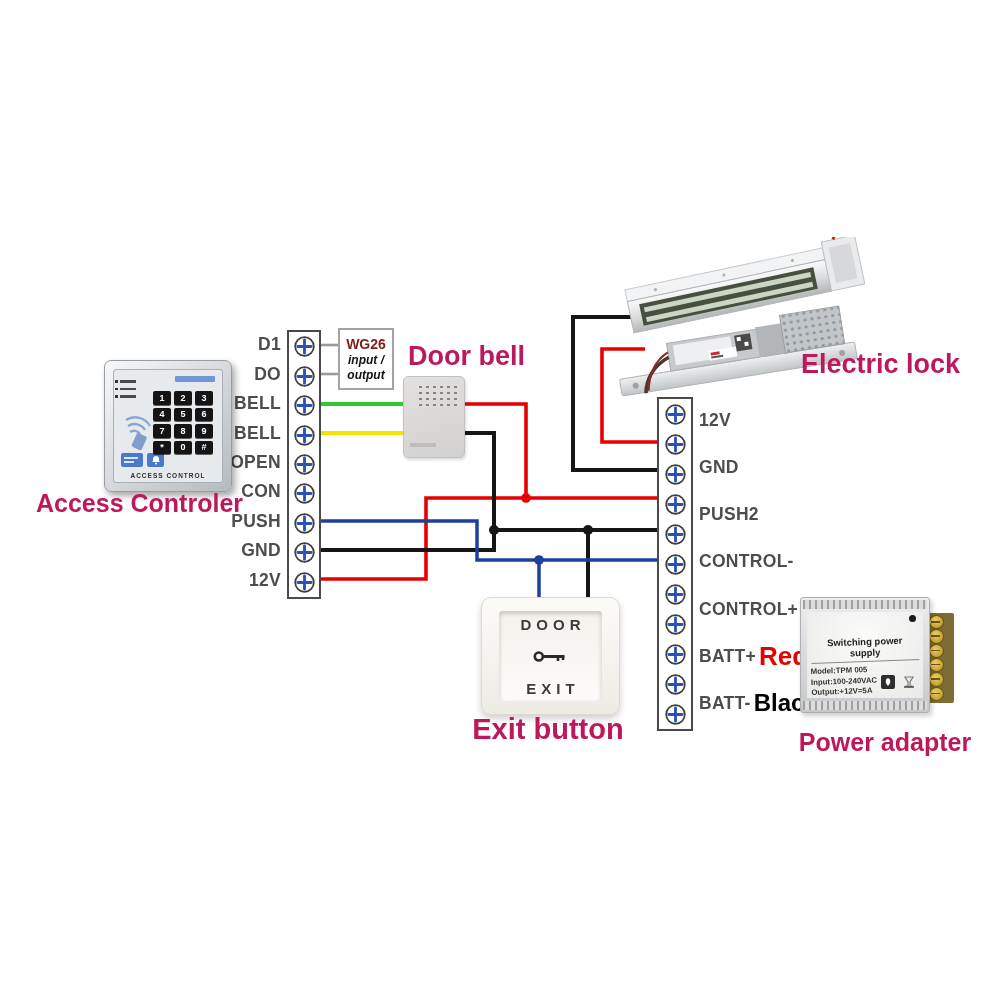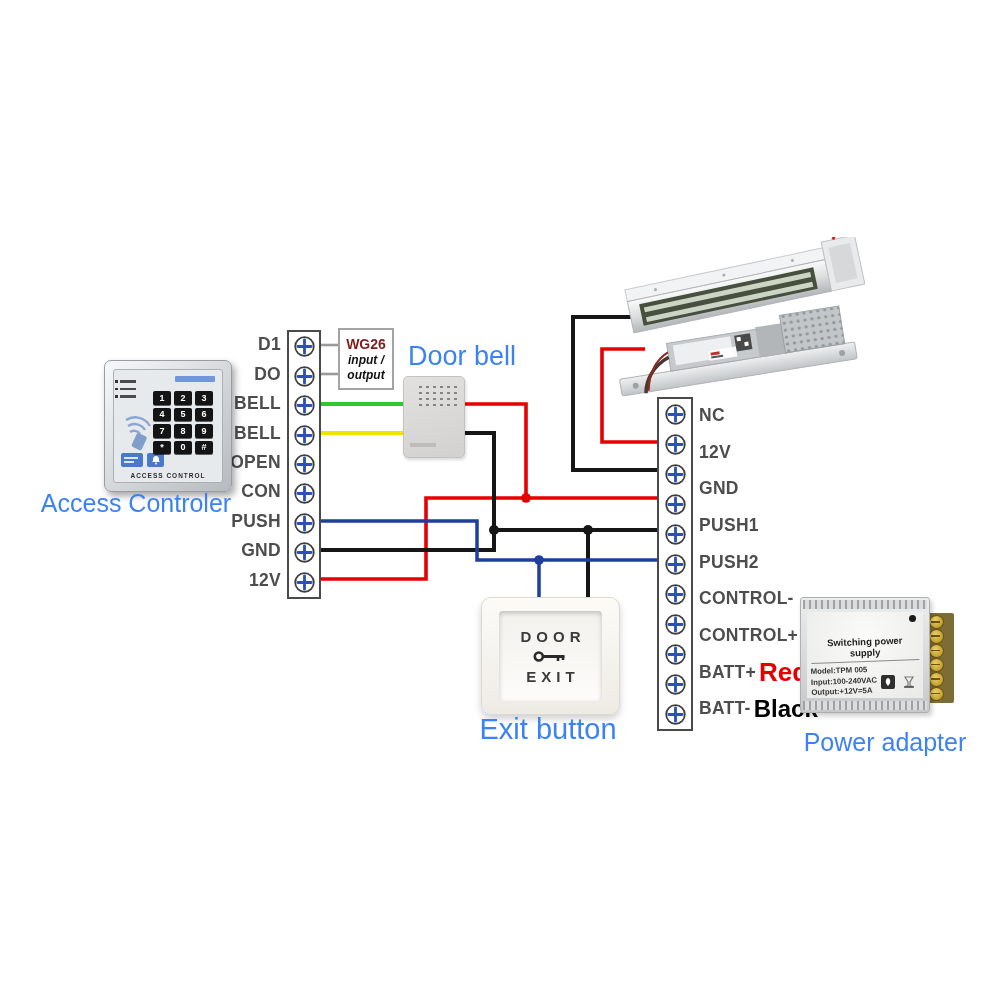--- a/index.html
+++ b/index.html
@@ -1,21 +1,21 @@
 <!DOCTYPE html>
 <html><head>
 <meta charset="utf-8">
 <style>
   html,body{margin:0;padding:0;background:#fff;}
   .canvas{position:relative;width:1000px;height:800px;background:#ffffff;overflow:hidden;
           font-family:"Liberation Sans", sans-serif;}
   .wires{position:absolute;left:0;top:0;width:1000px;height:1000px;}
 
   
-  .heading{position:absolute;font-weight:normal;color:#3b82f6;white-space:nowrap;}
+  .heading{position:absolute;font-weight:bold;color:#be185d;white-space:nowrap;}
   .h-access{left:36px;top:489px;width:200px;font-size:25px;text-align:center;}
   .h-bell{left:408px;top:341px;font-size:27px;}
   .h-lock{left:801px;top:349px;font-size:27px;}
   .h-exit{left:468px;top:713px;width:160px;font-size:29px;text-align:center;}
   .h-power{left:795px;top:728px;width:180px;font-size:25px;text-align:center;}
 
   
   .tbox{position:absolute;background:#fff;border:2px solid #4a4a4a;display:flex;flex-direction:column;}
   .tbox-left{left:287px;top:330px;width:30px;height:265px;}
   .tbox-right{left:657px;top:397px;width:32px;height:330px;}
@@ -65,21 +65,21 @@
   .ctrl-footer{position:absolute;left:0;right:0;bottom:3px;text-align:center;font-size:6.5px;font-weight:bold;
        letter-spacing:1px;color:#2c2c2c;}
 
   
   .exit{position:absolute;left:481px;top:597px;width:137px;height:116px;border-radius:10px;
         background:linear-gradient(180deg,#fcfbf8,#eeebe5);border:1px solid #dcd9d1;
         box-shadow:0 4px 7px rgba(0,0,0,.18);}
   .exit-inner{position:absolute;left:17px;right:17px;top:13px;bottom:13px;border-radius:4px;
         background:linear-gradient(180deg,#f3f1ec,#fdfcfa);
         box-shadow:inset 0 2px 5px rgba(0,0,0,.22), inset 0 -1px 2px rgba(255,255,255,.9);
-        display:flex;flex-direction:column;align-items:center;justify-content:center;gap:4px;}
+        display:flex;flex-direction:column;align-items:center;justify-content:center;gap:16px;}
   .exit-word{font-size:15px;font-weight:bold;letter-spacing:5px;color:#3b3b3b;padding-left:5px;}
 
   
   .psu{position:absolute;left:800px;top:597px;width:170px;height:118px;}
   .psu-block{position:absolute;left:118px;top:16px;width:36px;height:86px;background:#7d6c34;border-radius:2px;
         display:flex;flex-direction:column;align-items:center;justify-content:space-around;padding:2px 0;}
   .screw{width:13px;height:13px;border-radius:50%;background:radial-gradient(circle at 35% 35%,#f2d568,#b08a1e);
         border:1px solid #6d5512;position:relative;}
   .screw::before{content:"";position:absolute;left:1px;top:5px;width:9px;height:1.5px;background:#6d5512;}
   .psu-body{position:absolute;left:0;top:0;width:128px;height:114px;border-radius:3px;
@@ -262,33 +262,25 @@
       </div>
     <div class="tcell">
         <svg class="term">
           <use href="#termsym"></use>
         </svg>
       </div>
   </div>
 
   <div class="label-col lcol-right">
     <div class="lrow">
-        <span>NC</span>
-        <span class="tnote"></span>
-      </div>
-    <div class="lrow">
         <span>12V</span>
         <span class="tnote"></span>
       </div>
     <div class="lrow">
         <span>GND</span>
-        <span class="tnote"></span>
-      </div>
-    <div class="lrow">
-        <span>PUSH1</span>
         <span class="tnote"></span>
       </div>
     <div class="lrow">
         <span>PUSH2</span>
         <span class="tnote"></span>
       </div>
     <div class="lrow">
         <span>CONTROL-</span>
         <span class="tnote"></span>
       </div>
@@ -444,16 +436,17 @@
           <path d="M7 4 C 10 5 10 9 7 12 C 4 9 4 5 7 4 Z" fill="#ffffff"></path>
           <path d="M24 3 h8 l-3 5 v4 h2 v1 h-6 v-1 h2 v-4 Z" fill="none" stroke="#7a7a7a" stroke-width="1.2"></path>
           <line x1="23" y1="13" x2="33" y2="13" stroke="#555" stroke-width="1.6"></line>
         </svg>
       </div>
     </div>
   </div>
 
   <div class="heading h-access">Access Controler</div>
   <div class="heading h-bell">Door bell</div>
+  <div class="heading h-lock">Electric lock</div>
   <div class="heading h-exit">Exit button</div>
   <div class="heading h-power">Power adapter</div>
 
 </div>
 
 </body></html>

